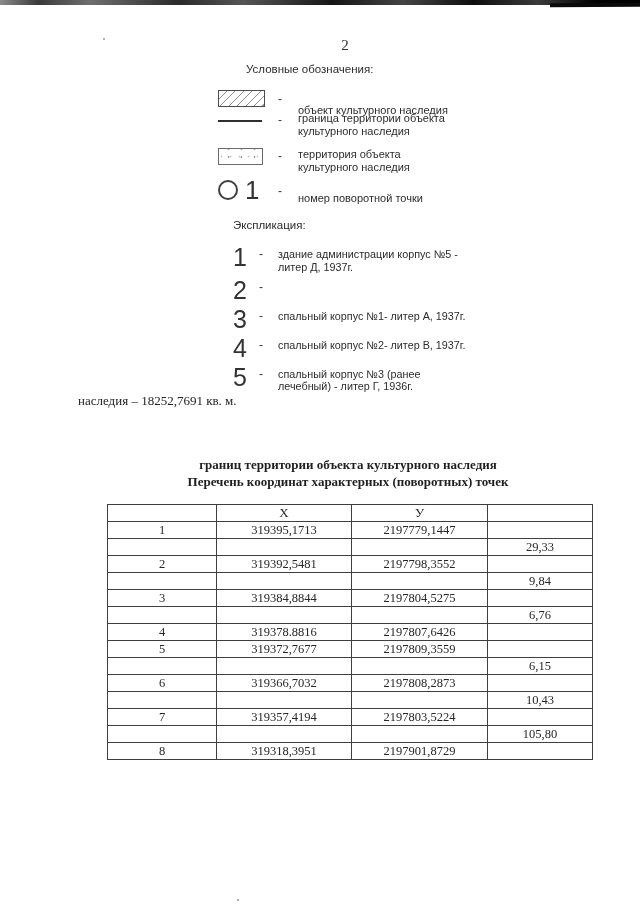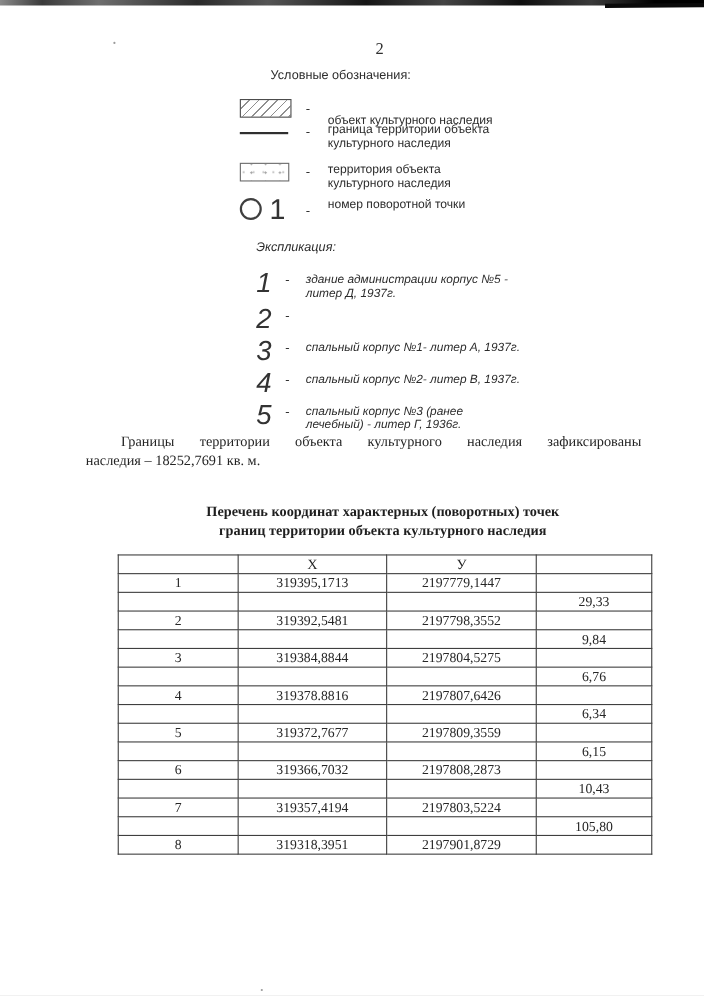--- a/index.html
+++ b/index.html
@@ -37,24 +37,24 @@
                      radial-gradient(circle,#b8b8b8 0.7px,transparent 1.1px);
     background-size:13px 8px,9px 11px;background-position:3px 4px,7px 2px;}
   .sym-circle{width:16px;height:16px;border:2px solid #3f3f3f;border-radius:50%;}
   .marker-num{font-size:26px;line-height:20px;font-weight:400;color:#333;margin-left:7px;letter-spacing:-1px;}
   .lg-dash{width:8px;margin-left:4px;font-size:12px;color:#333;flex:0 0 8px;}
   .li1 .lg-dash{margin-top:2px;}
   .li2 .lg-dash,.li3 .lg-dash{margin-top:1px;}
   .li4 .lg-dash{margin-top:4px;}
   .lg-label{margin-left:12px;font-size:11px;line-height:13px;color:#2c2c2c;}
   .li1 .lg-label{margin-top:14px;}
-  .li4 .lg-label{margin-top:0;}
-
-  
-  .explication{position:absolute;left:233px;top:219px;width:250px;font-style:italic;}
+  .li4 .lg-label{margin-top:12px;}
+
+  
+  .explication{position:absolute;left:233px;top:219px;width:250px;}
   .expl-title{font-size:11.5px;color:#2c2c2c;}
   .expl-items{margin-top:14px;}
   .ex-item{display:flex;align-items:flex-start;margin-bottom:4px;}
   .ex-num{flex:0 0 17px;font-size:25px;line-height:25px;font-weight:400;color:#333;letter-spacing:-1px;}
   .ex-dash{flex:0 0 8px;margin-left:9px;margin-top:2px;font-size:12px;color:#333;}
   .ex-text{margin-left:11px;margin-top:3px;font-size:10.8px;line-height:12.8px;color:#2c2c2c;}
 
   
   .paragraph{position:absolute;left:78px;top:392px;width:505px;
     font-family:"Liberation Serif",serif;font-size:13px;line-height:17.5px;color:#242424;}
@@ -167,27 +167,26 @@
         <span class="ex-text">
           <div>спальный корпус №3 (ранее</div>
           <div>лечебный) - литер Г, 1936г.</div>
         </span>
       </div>
 
     </div>
   </div>
 
   <div class="paragraph">
-    <div class="par-line-just par-indent">Границы территории объекта культурного наследия зафиксированы</div>
     <div>наследия – 18252,7691 кв. м.</div>
   </div>
 
   <div class="table-title">
+    <div>границ территории объекта культурного наследия</div>
     <div>Перечень координат характерных (поворотных) точек</div>
-    <div>границ территории объекта культурного наследия</div>
   </div>
 
   <table class="coords">
     <tbody>
     <tr class="subhead">
       <td class="c1"></td>
       <td class="c2">Х</td>
       <td class="c3">У</td>
       <td class="c4"></td>
     </tr>
@@ -230,26 +229,20 @@
           <td></td>
       <td>6,76</td>
     </tr>
 
     <tr>
       <td>4</td>
       <td>319378.8816</td>
       <td>2197807,6426</td>
       <td></td>
     </tr>
-    <tr>
-      <td></td>
-          <td></td>
-          <td></td>
-      <td>6,34</td>
-    </tr>
 
     <tr>
       <td>5</td>
       <td>319372,7677</td>
       <td>2197809,3559</td>
       <td></td>
     </tr>
     <tr>
       <td></td>
           <td></td>

